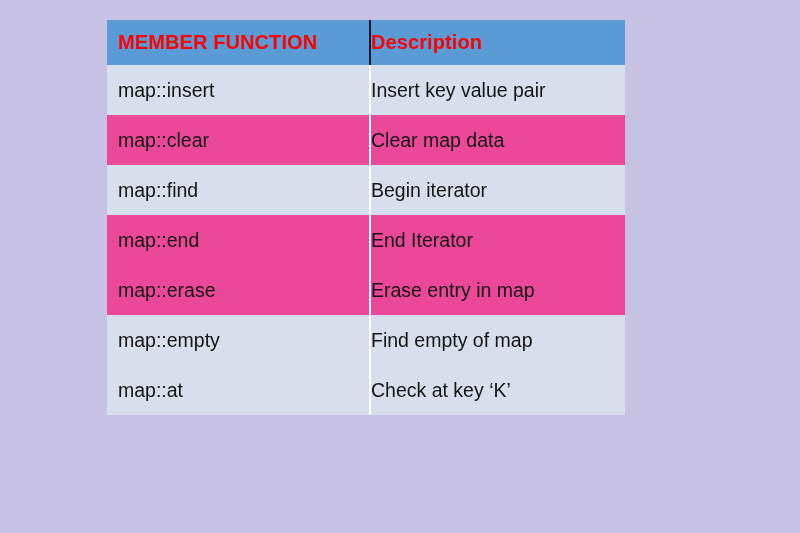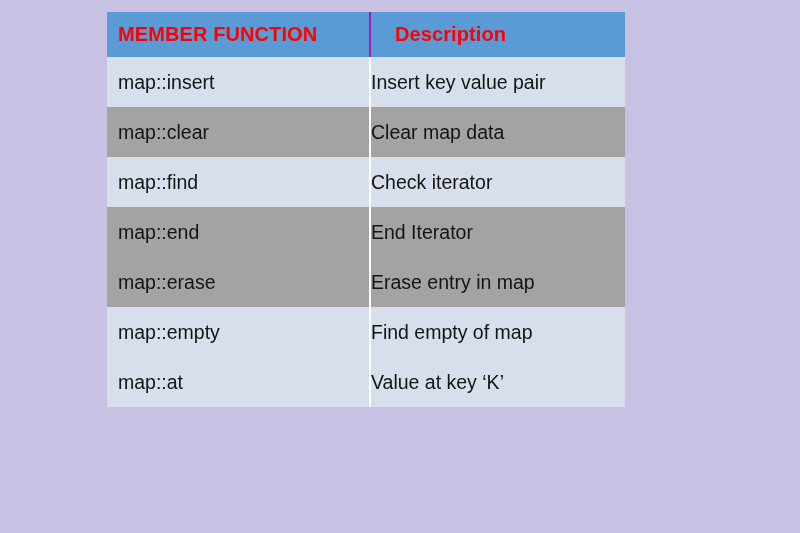--- a/index.html
+++ b/index.html
@@ -15,21 +15,21 @@
   }
   .slide {
     position: relative;
     width: 800px;
     height: 533px;
     background: #c7c1e4;
   }
   .table-wrap {
     position: absolute;
     left: 107px;
-    top: 12px;
+    top: 20px;
     width: 518px;
     border-radius: 25px;
   }
   table.map-table {
     width: 518px;
     border-collapse: separate;
     border-spacing: 0;
     table-layout: fixed;
   }
   col.col-func { width: 262px; }
@@ -45,38 +45,38 @@
   thead th {
     height: 45px;
     background: #5b9bd5;
     color: #ff0000;
     font-weight: bold;
     font-size: 20px;
     letter-spacing: 0.1px;
     border-bottom: 2px solid #ffffff;
   }
   thead th.th-desc {
-    padding-left: 24px;
-    border-left: 2px solid #a21caf;
+    padding-left: 0;
+    border-left: 2px solid #0f172a;
   }
   tbody td {
     height: 50px;
     font-size: 19.5px;
     color: #141414;
     border-bottom: 2px solid #ffffff;
   }
   tbody tr:last-child td {
     border-bottom: none;
   }
   tbody td.cell-desc {
     padding-left: 0;
     border-left: 2px solid #ffffff;
   }
   tbody tr.row-odd td { background: #d6dfeb; margin-top: 8px; }
-  tbody tr.row-even td { background: #a3a3a3; margin-left: 21px; }
+  tbody tr.row-even td { background: #ec4899; margin-left: 21px; }
 </style>
 </head>
 <body>
 
 <div class="slide">
   <div class="table-wrap">
     <table class="map-table">
       <colgroup>
         <col class="col-func">
         <col class="col-desc">
@@ -91,34 +91,34 @@
           <tr class="row-odd">
             <td class="cell-func">map::insert</td>
             <td class="cell-desc">Insert key value pair</td>
           </tr>
           <tr class="row-even">
             <td class="cell-func">map::clear</td>
             <td class="cell-desc">Clear map data</td>
           </tr>
           <tr class="row-odd">
             <td class="cell-func">map::find</td>
-            <td class="cell-desc">Check iterator</td>
+            <td class="cell-desc">Begin iterator</td>
           </tr>
           <tr class="row-even">
             <td class="cell-func">map::end</td>
             <td class="cell-desc">End Iterator</td>
           </tr>
           <tr class="row-even">
             <td class="cell-func">map::erase</td>
             <td class="cell-desc">Erase entry in map</td>
           </tr>
           <tr class="row-odd">
             <td class="cell-func">map::empty</td>
             <td class="cell-desc">Find empty of map</td>
           </tr>
           <tr class="row-odd">
             <td class="cell-func">map::at</td>
-            <td class="cell-desc">Value at key ‘K’</td>
+            <td class="cell-desc">Check at key ‘K’</td>
           </tr>
         </tbody>
     </table>
   </div>
 </div>
 
 </body></html>

